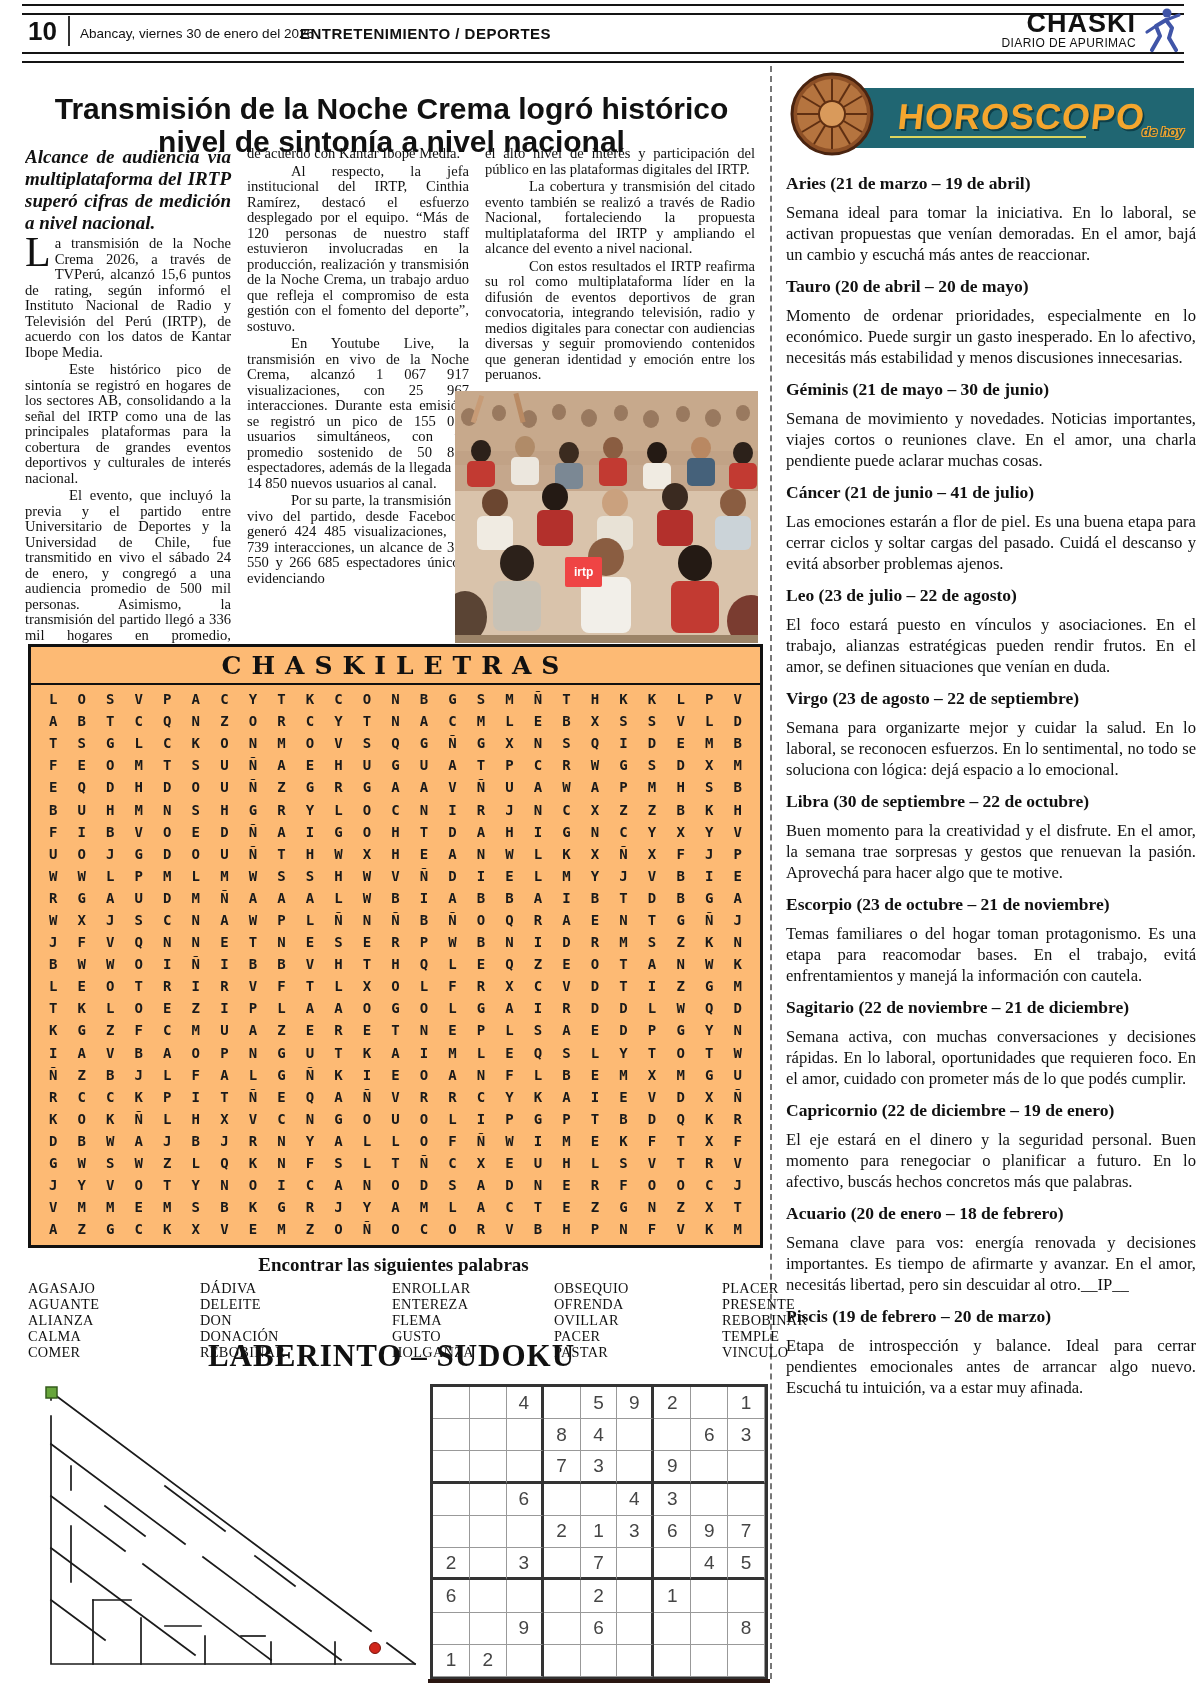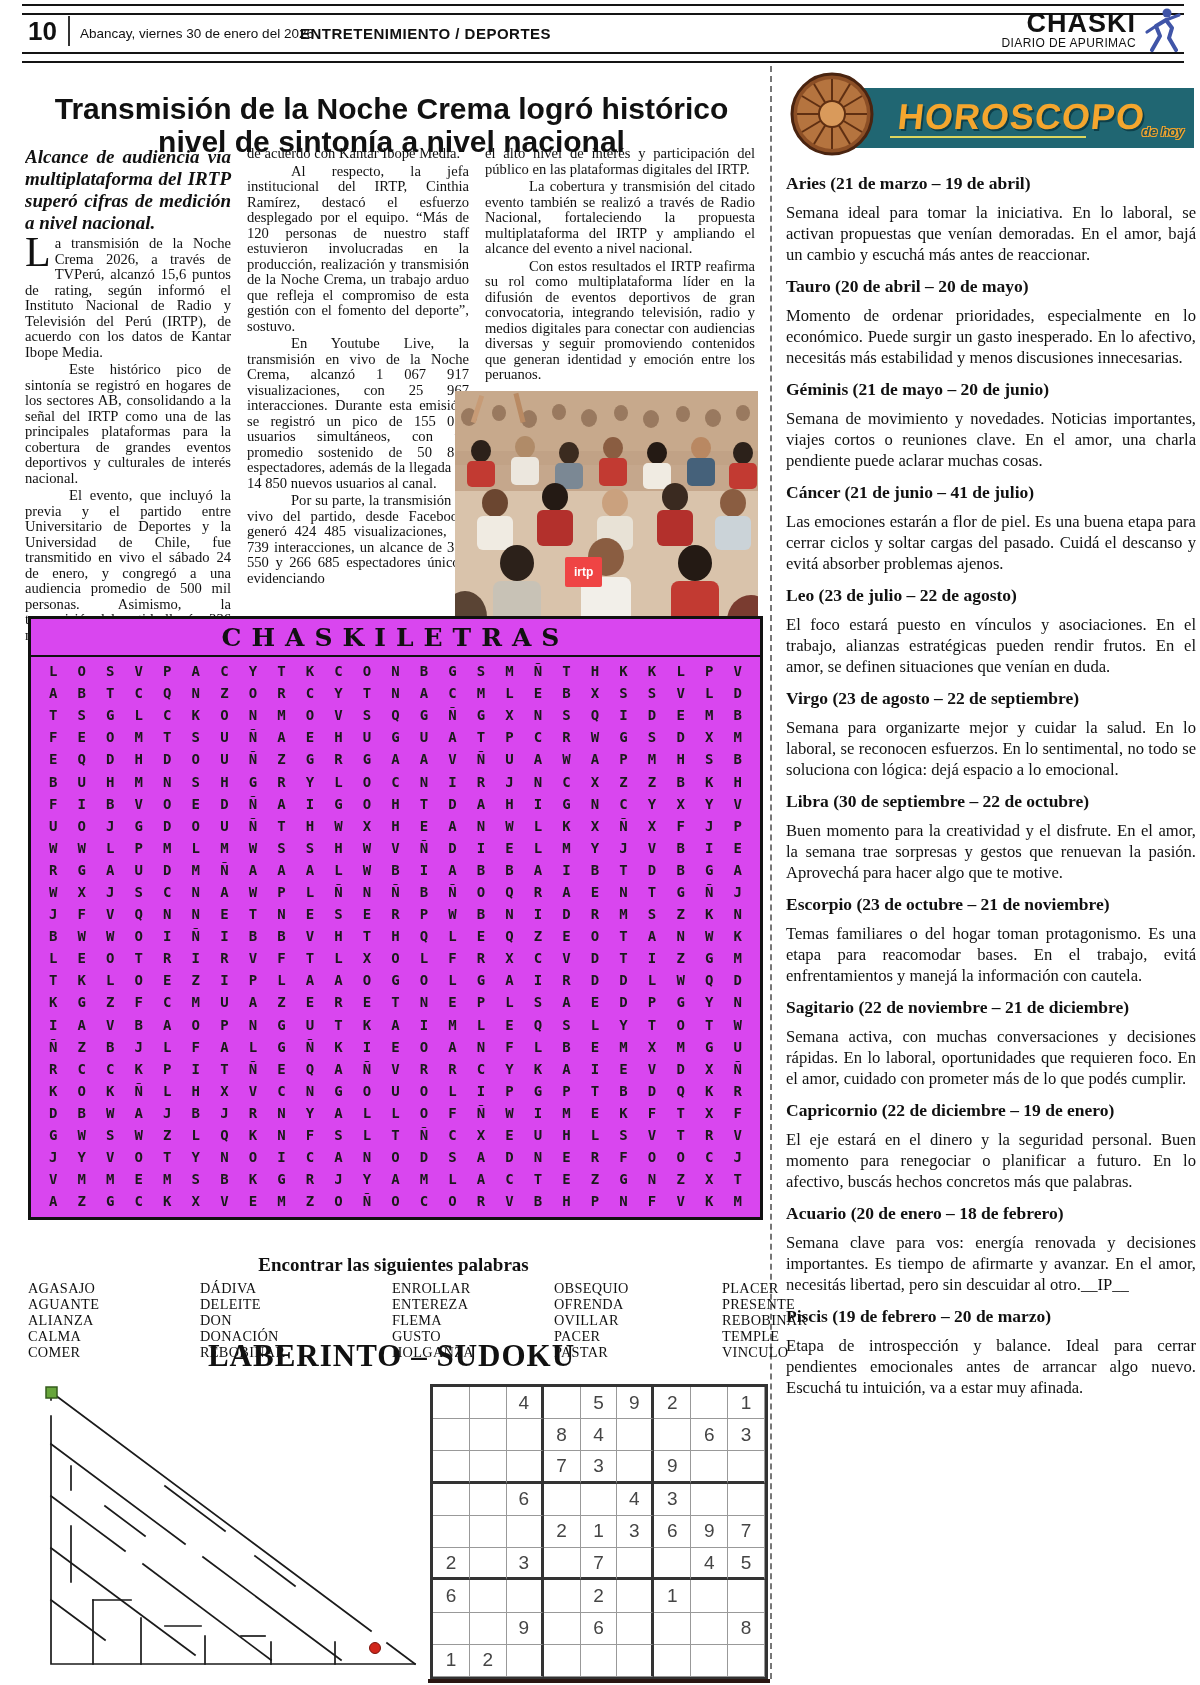--- a/index.html
+++ b/index.html
@@ -44,21 +44,21 @@
   .h-title{position:absolute;left:112px;top:26px;font-family:"Liberation Sans",sans-serif;font-weight:bold;
            font-size:36px;color:#f4a62e;letter-spacing:1px;transform:skewX(-6deg);
            text-shadow:2px 2px 0 #0d3f4a;}
   .h-underline{position:absolute;left:104px;top:66px;width:196px;height:2px;background:#ddd65e;}
   .h-sub{position:absolute;right:12px;top:54px;font-family:"Liberation Sans",sans-serif;font-weight:bold;
          font-style:italic;font-size:13px;color:#17525f;
          text-shadow:1px 1px 0 #f4a62e,-1px -1px 0 #f4a62e,1px -1px 0 #f4a62e,-1px 1px 0 #f4a62e;padding-left:23px;}
   .sign h3{font-size:17.5px;margin:11px 0 8px 0;}
   .sign p{font-size:16.6px;line-height:21px;text-align:justify;margin:0;}
   
-  .ws-box{position:absolute;left:28px;top:616px;width:729px;border:3px solid #111;background:#d946ef;}
+  .ws-box{position:absolute;left:28px;top:644px;width:729px;border:3px solid #111;background:#fdba74;}
   .ws-title{text-align:center;font-family:"DejaVu Serif",serif;font-weight:bold;font-size:25px;
             letter-spacing:10px;padding:4px 0 3px 0;border-bottom:2px solid #111;margin:0;}
   .ws-grid{padding:3px 8px 5px 8px;}
   .ws-row{display:flex;height:22.1px;align-items:center;}
   .ws-cell{flex:1;text-align:center;font-family:"DejaVu Sans Mono",monospace;font-weight:bold;
            font-size:14px;color:#1a1a1a;}
   
   .find{position:absolute;left:28px;top:1254px;width:731px;}
   .find h3{text-align:center;font-size:19px;margin:0 0 4px 0;}
   .wcols{display:grid;grid-template-columns:172px 192px 162px 168px 1fr;}
@@ -213,21 +213,21 @@
     <div id="signs">
         <div class="sign">
           <h3>Aries (21 de marzo – 19 de abril)</h3>
           <p>Semana ideal para tomar la iniciativa. En lo laboral, se activan propuestas que venían demoradas. En el amor, bajá un cambio y escuchá más antes de reaccionar.</p>
         </div>
         <div class="sign">
           <h3>Tauro (20 de abril – 20 de mayo)</h3>
           <p>Momento de ordenar prioridades, especialmente en lo económico. Puede surgir un gasto inesperado. En lo afectivo, necesitás más estabilidad y menos discusiones innecesarias.</p>
         </div>
         <div class="sign">
-          <h3>Géminis (21 de mayo – 20 de junio)</h3>
+          <h3>Géminis (21 de mayo – 30 de junio)</h3>
           <p>Semana de movimiento y novedades. Noticias importantes, viajes cortos o reuniones clave. En el amor, una charla pendiente puede aclarar muchas cosas.</p>
         </div>
         <div class="sign">
           <h3>Cáncer (21 de junio – 41 de julio)</h3>
           <p>Las emociones estarán a flor de piel. Es una buena etapa para cerrar ciclos y soltar cargas del pasado. Cuidá el descanso y evitá absorber problemas ajenos.</p>
         </div>
         <div class="sign">
           <h3>Leo (23 de julio – 22 de agosto)</h3>
           <p>El foco estará puesto en vínculos y asociaciones. En el trabajo, alianzas estratégicas pueden rendir frutos. En el amor, se definen situaciones que venían en duda.</p>
         </div>

